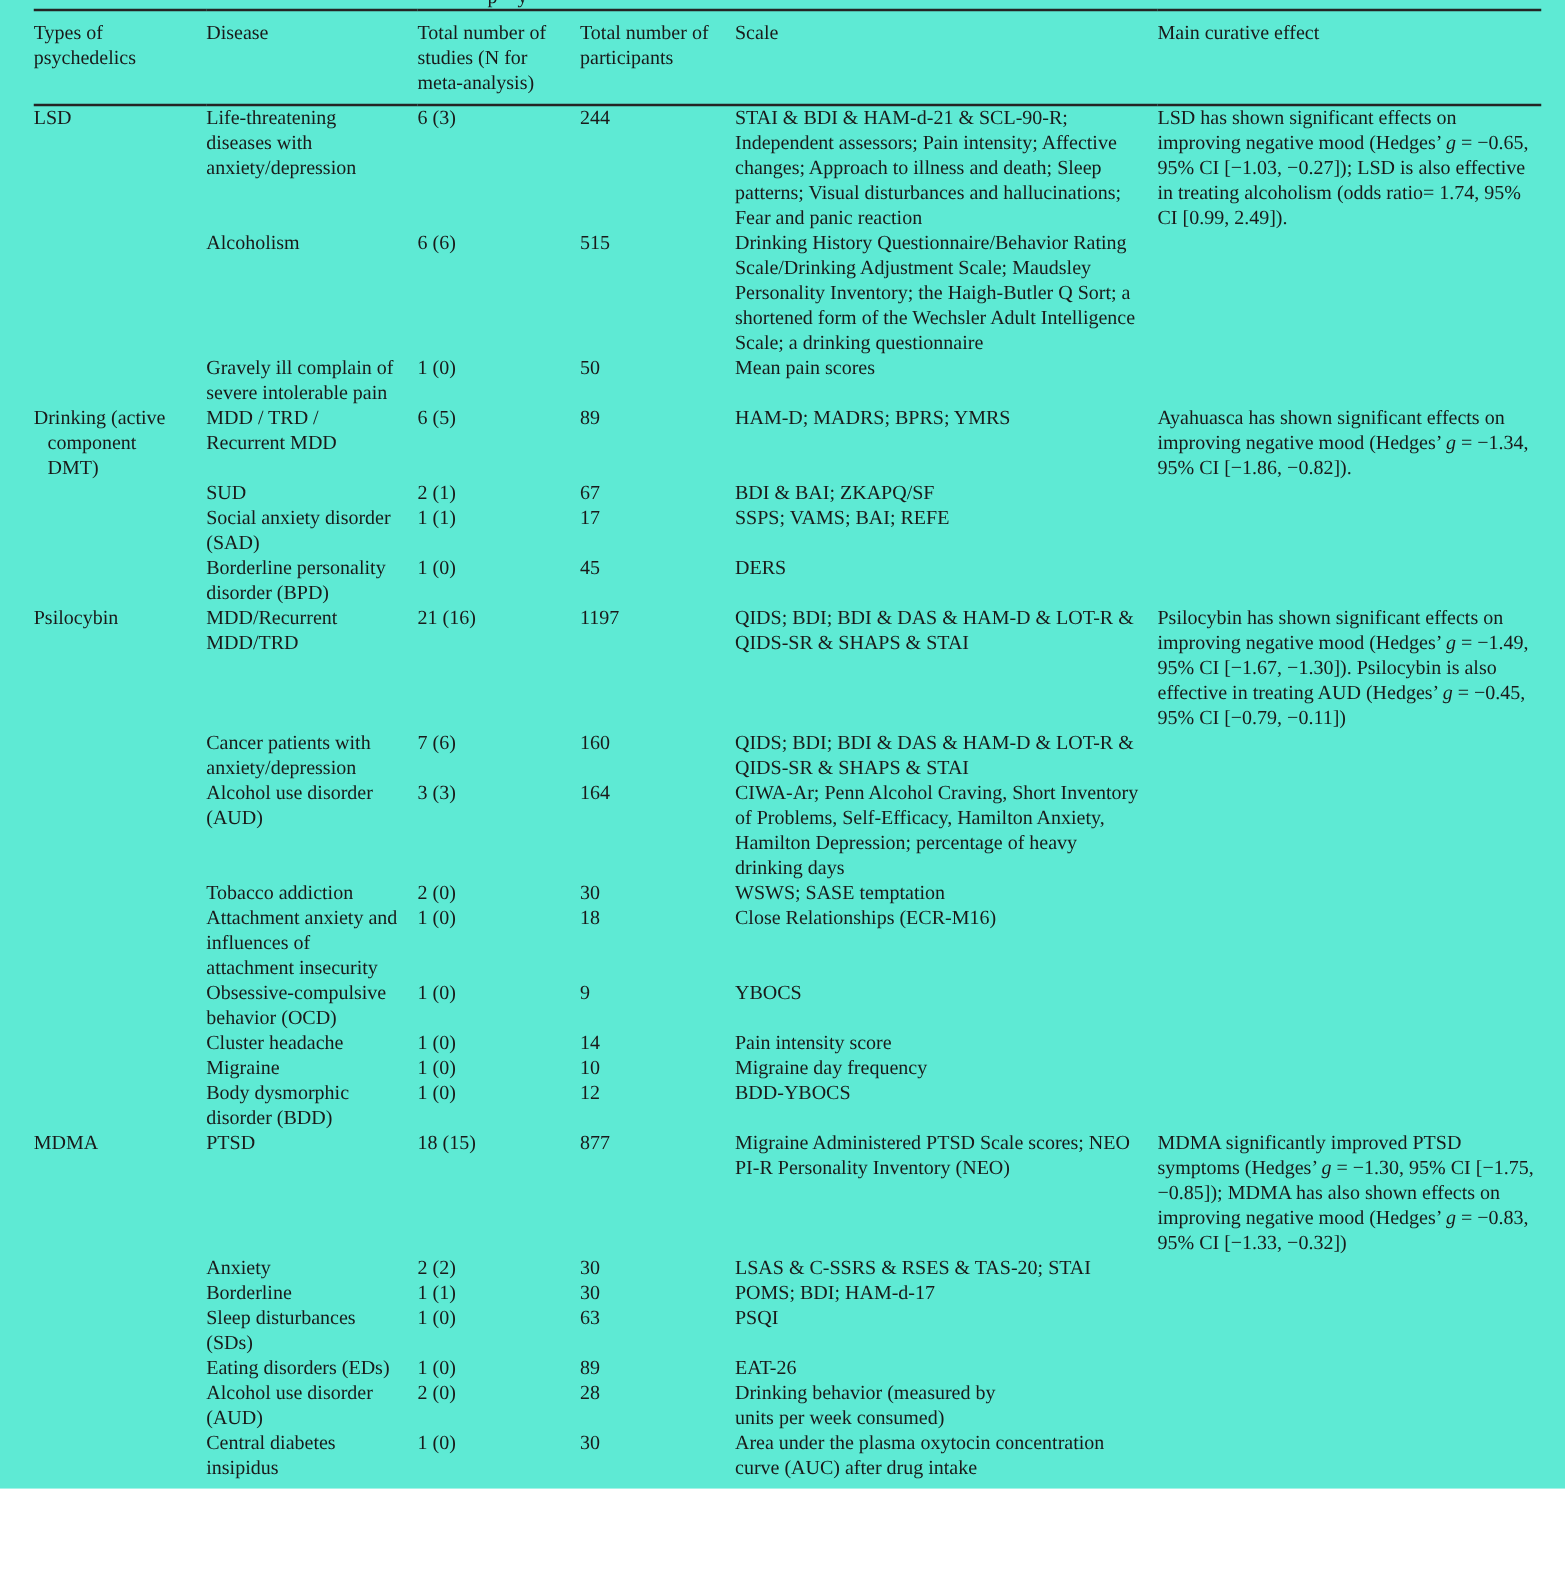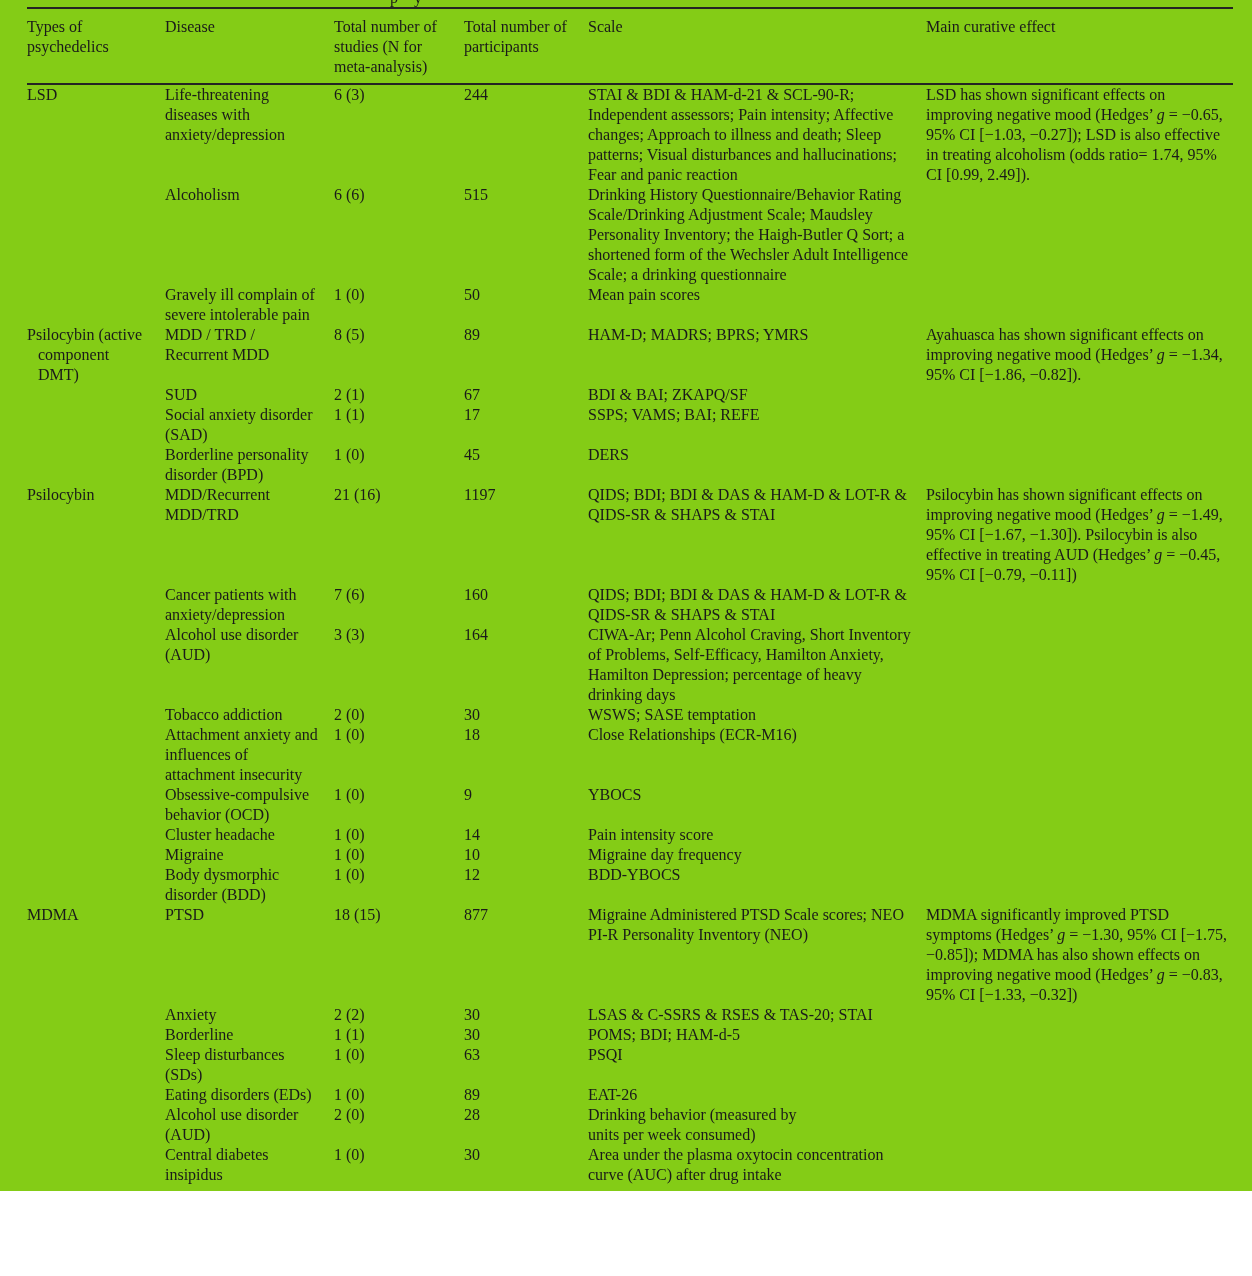--- a/index.html
+++ b/index.html
@@ -8,21 +8,21 @@
     background: #ffffff;
     color: #1a1a1a;
     font-family: "Liberation Serif", "DejaVu Serif", serif;
     font-size: 16px;
     line-height: 20px;
   }
   .page {
     width: 1252px;
     box-sizing: border-box;
     padding: 0 19px 6px 27px;
-    background: #84cc16;
+    background: #5eead4;
   }
   .caption-clip {
     height: 7px;
     overflow: hidden;
   }
   .caption-clip span {
     display: block;
     margin-top: -12px;
     padding-left: 363px;
     letter-spacing: 6px;
@@ -111,25 +111,25 @@
         </tr>
         <tr>
           <td class="col-disease">Gravely ill complain of severe intolerable pain</td>
           <td class="col-studies">1 (0)</td>
           <td class="col-participants">50</td>
           <td class="col-scale">Mean pain scores</td>
           <td class="col-effect"></td>
         </tr>
         <tr>
           <td class="col-type" rowspan="4">
-            <span class="hang">Psilocybin (active component DMT)</span>
+            <span class="hang">Drinking (active component DMT)</span>
           </td>
           <td class="col-disease">MDD / TRD /
 Recurrent MDD</td>
-          <td class="col-studies">8 (5)</td>
+          <td class="col-studies">6 (5)</td>
           <td class="col-participants">89</td>
           <td class="col-scale">HAM-D; MADRS; BPRS; YMRS</td>
           <td class="col-effect">Ayahuasca has shown significant effects on improving negative mood (Hedges’ <i>g</i> = −1.34, 95% CI [−1.86, −0.82]).</td>
         </tr>
         <tr>
           <td class="col-disease">SUD</td>
           <td class="col-studies">2 (1)</td>
           <td class="col-participants">67</td>
           <td class="col-scale">BDI &amp; BAI; ZKAPQ/SF</td>
           <td class="col-effect"></td>
@@ -229,21 +229,21 @@
           <td class="col-disease">Anxiety</td>
           <td class="col-studies">2 (2)</td>
           <td class="col-participants">30</td>
           <td class="col-scale">LSAS &amp; C-SSRS &amp; RSES &amp; TAS-20; STAI</td>
           <td class="col-effect"></td>
         </tr>
         <tr>
           <td class="col-disease">Borderline</td>
           <td class="col-studies">1 (1)</td>
           <td class="col-participants">30</td>
-          <td class="col-scale">POMS; BDI; HAM-d-5</td>
+          <td class="col-scale">POMS; BDI; HAM-d-17</td>
           <td class="col-effect"></td>
         </tr>
         <tr>
           <td class="col-disease">Sleep disturbances (SDs)</td>
           <td class="col-studies">1 (0)</td>
           <td class="col-participants">63</td>
           <td class="col-scale">PSQI</td>
           <td class="col-effect"></td>
         </tr>
         <tr>

